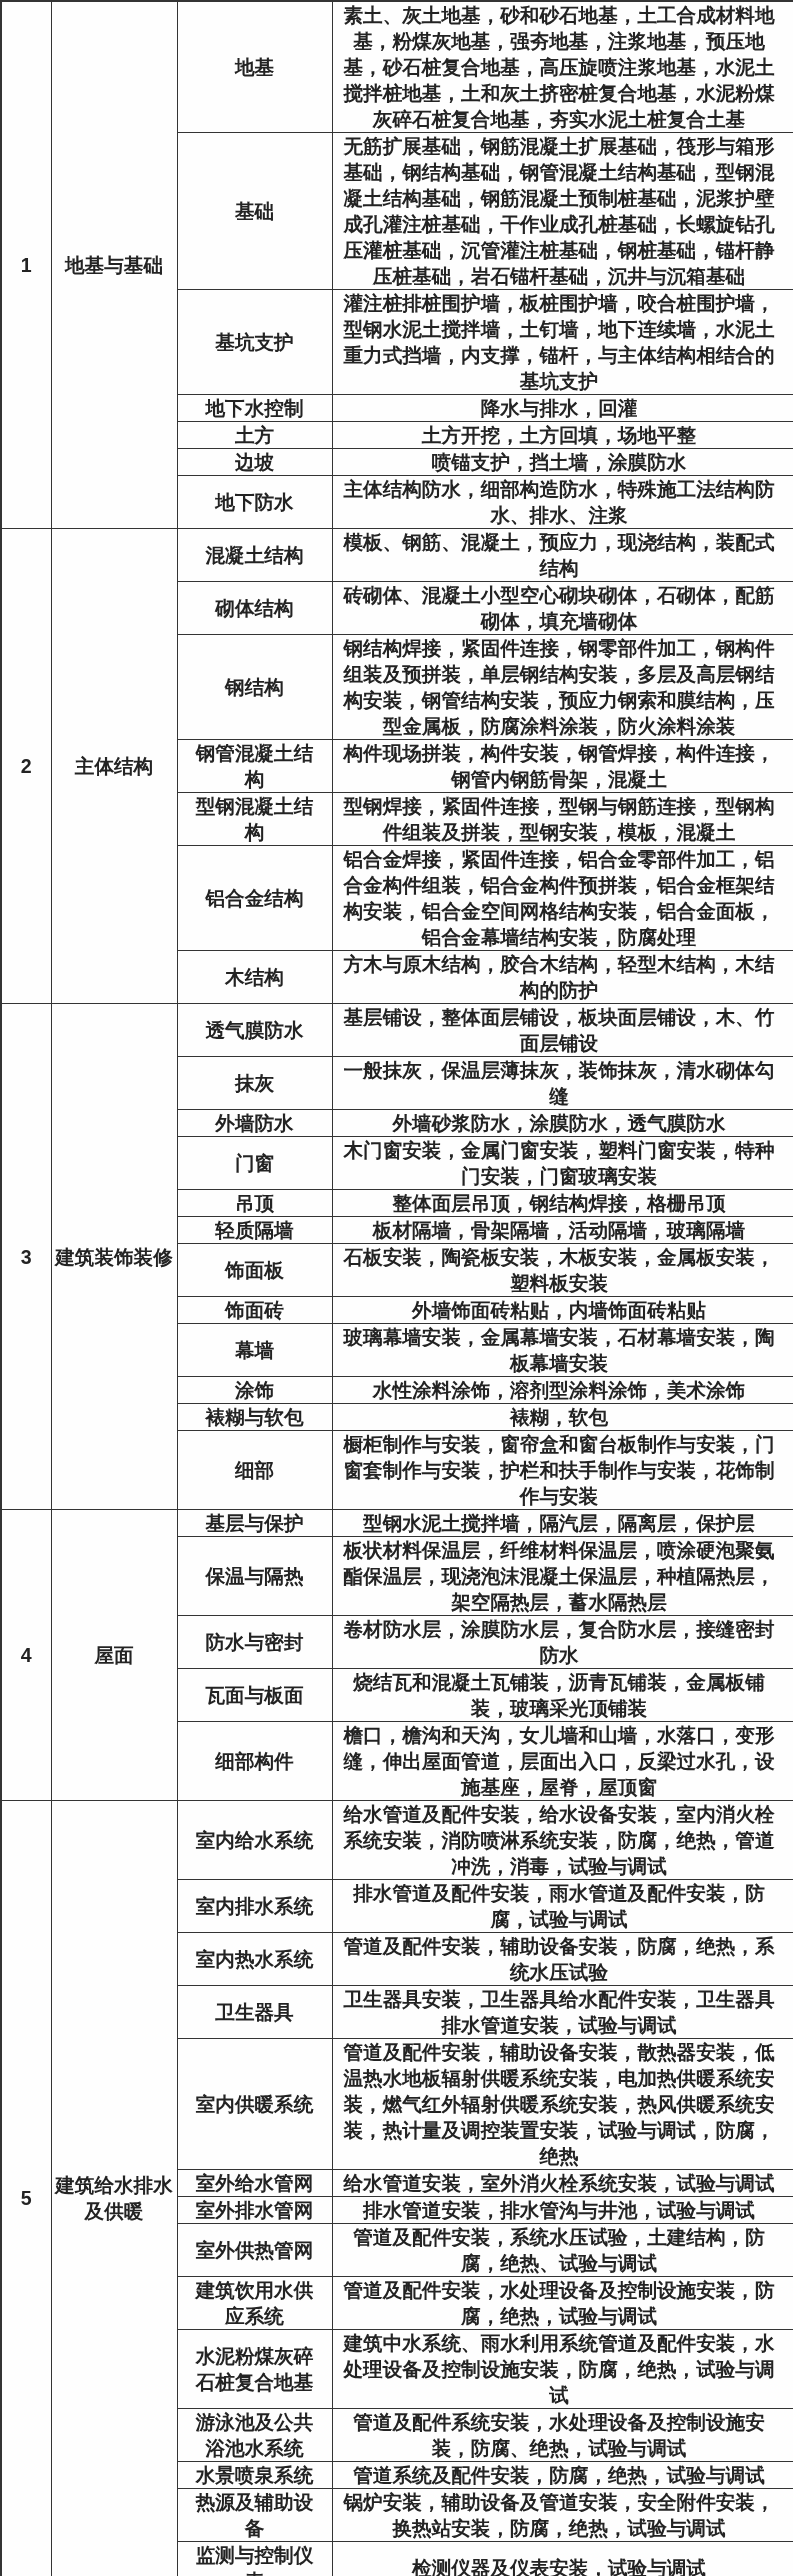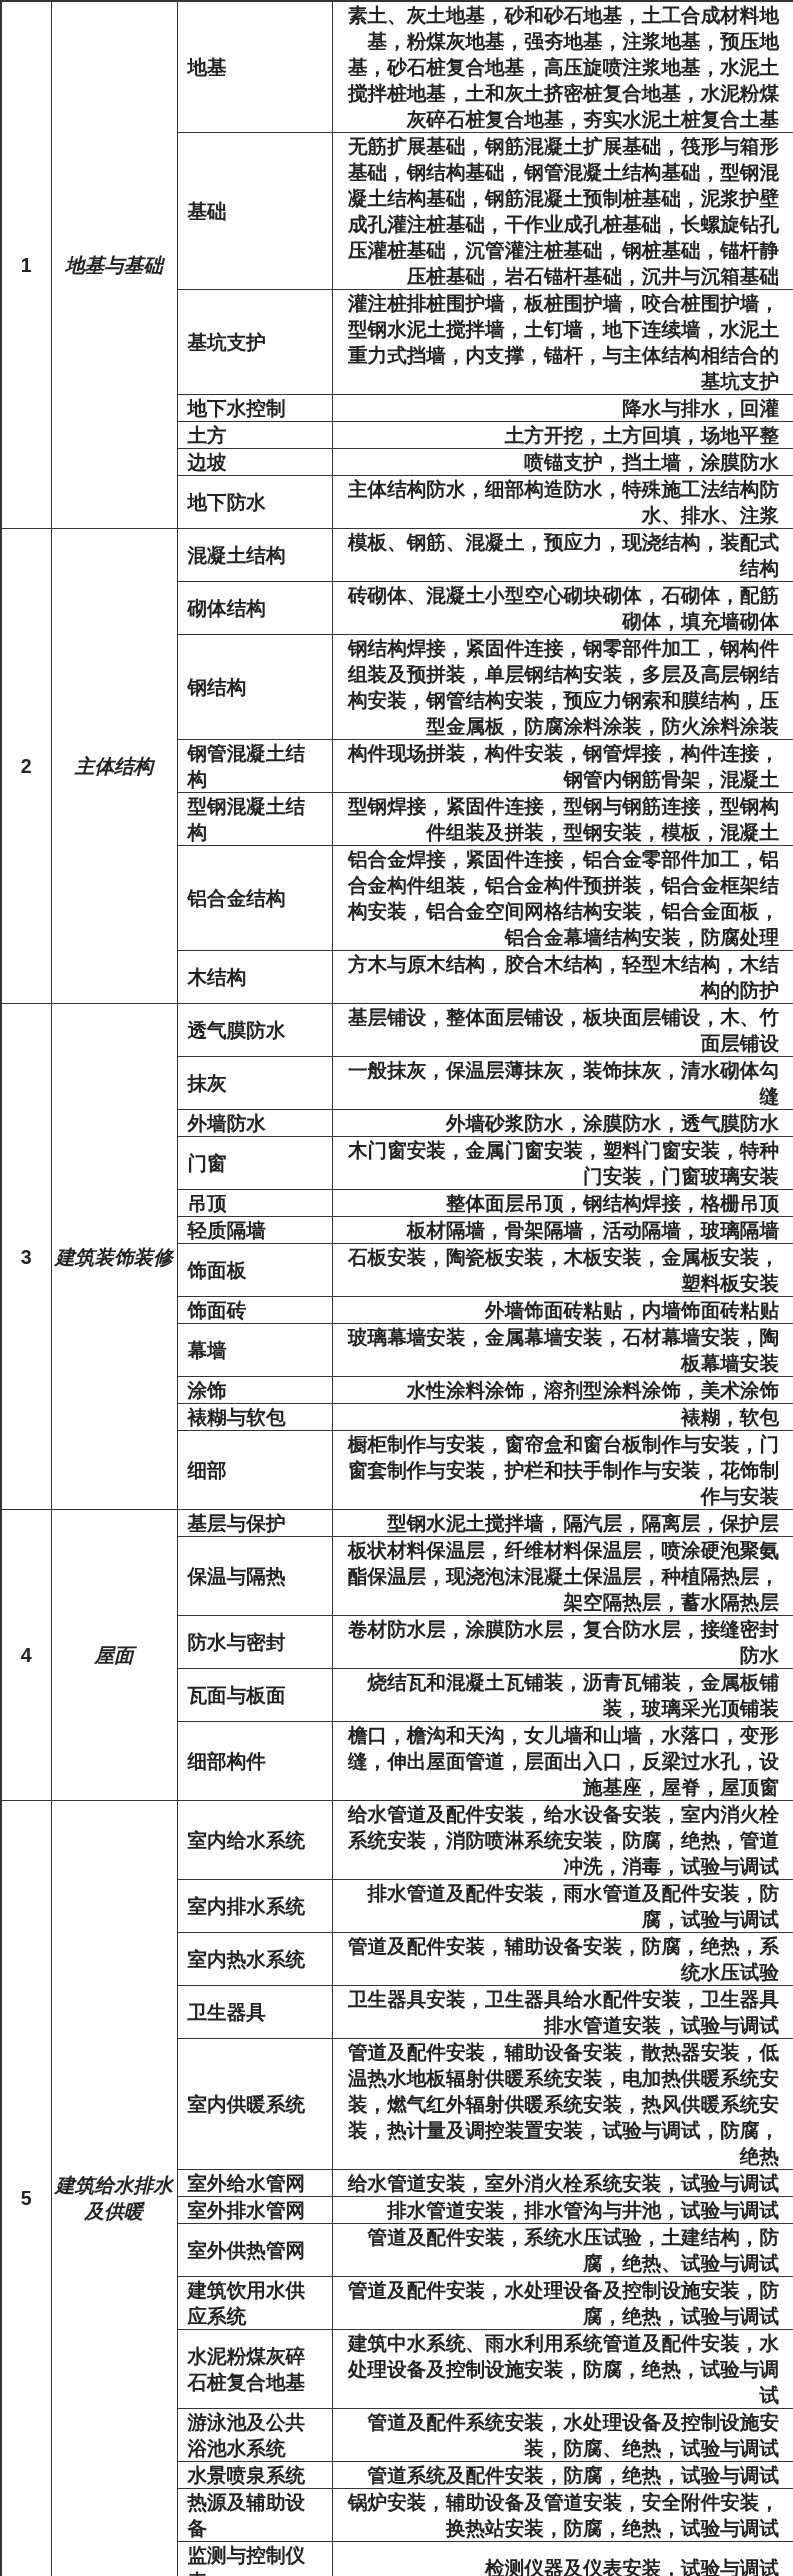--- a/index.html
+++ b/index.html
@@ -27,28 +27,27 @@
     overflow: hidden;
     background: #fefefe;
   }
   td.num-cell {
     text-align: center;
     padding: 0;
   }
   td.cat-cell {
     text-align: center;
     padding: 0 1.9px;
-    font-style: italic;
   }
   td.sub-cell {
-    text-align: left;
+    text-align: center;
     padding: 0 10px;
   }
   td.content-cell {
-    text-align: right;
+    text-align: center;
     padding: 0 14px 0 6.5px;
   }
 </style>
 </head>
 <body>
 
 <div id="page">
   <table class="division-table">
     <colgroup>
       <col style="width:50px">

